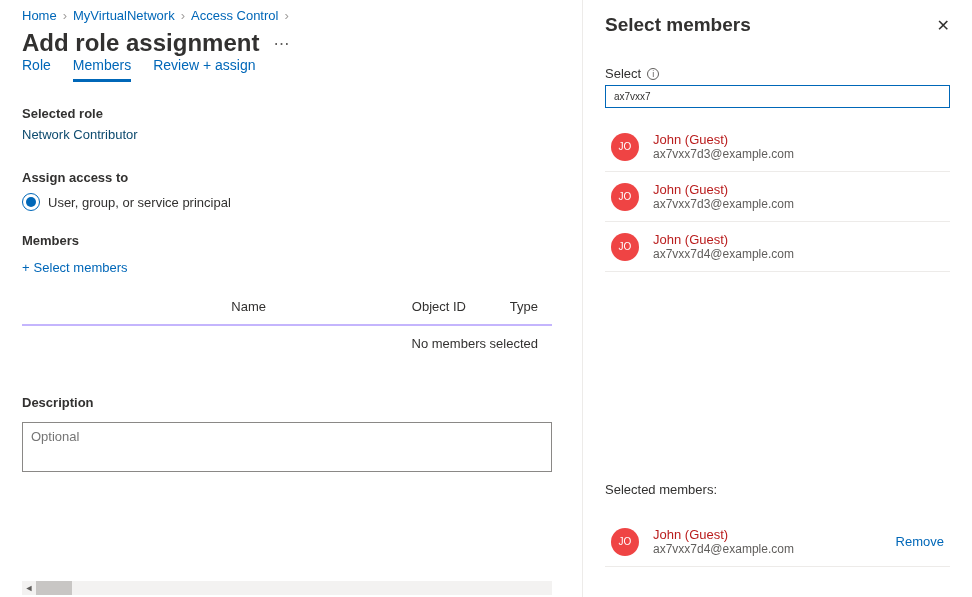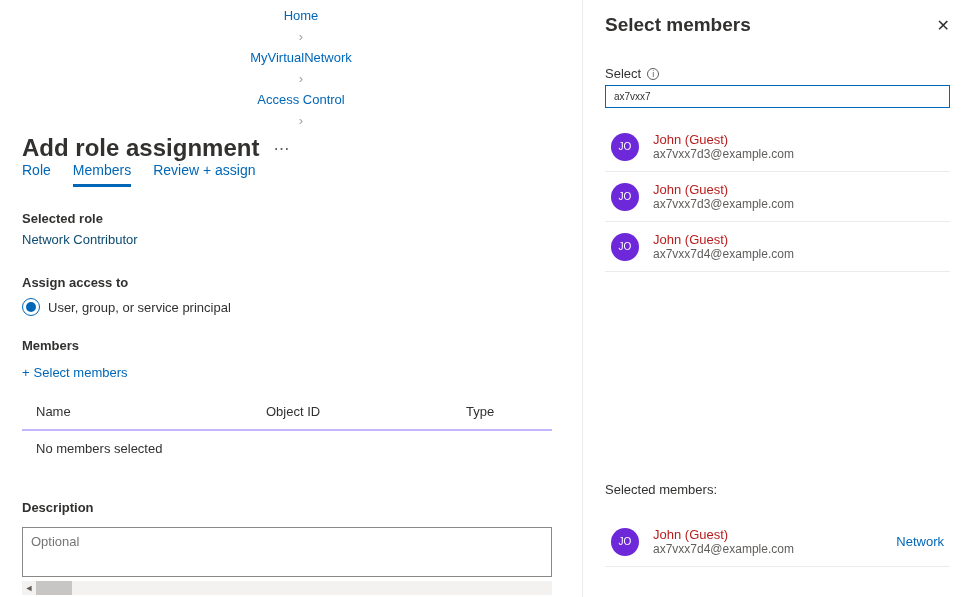--- a/index.html
+++ b/index.html
@@ -1,19 +1,19 @@
 <!DOCTYPE html>
 <html><head>
   <meta charset="utf-8">
   <style>
     * { box-sizing: border-box; margin: 0; padding: 0; }
     body { font-family: 'Segoe UI', Tahoma, sans-serif; font-size: 13px; color: #323130; background: #fff; width: 972px; height: 597px; overflow: hidden; position: relative; }
 
     .main-area { padding: 8px 0 0 22px; width: 580px; }
-    .breadcrumb { display: flex; align-items: center; gap: 6px; font-size: 13px; color: #605e5c; margin-bottom: 6px; flex-direction: column; }
+    .breadcrumb { display: flex; align-items: center; gap: 6px; font-size: 13px; color: #605e5c; margin-bottom: 6px; }
     .breadcrumb .bc-link { color: #0067b8; cursor: pointer; }
     .breadcrumb .chev { color: #a19f9d; }
     h1.page-title { font-size: 24px; font-weight: 600; color: #323130; display: inline-block; }
     .title-row { display: flex; align-items: center; gap: 14px; }
     .ellipsis { color: #605e5c; font-size: 16px; cursor: pointer; }
 
     .tabs { display: flex; gap: 22px; border-bottom: none; margin-bottom: 24px; }
     .tab { font-size: 14px; color: #0067b8; cursor: pointer; padding-bottom: 6px; }
     .tab.active { border-bottom: 3px solid #0067b8; font-weight: 400; }
 
@@ -22,21 +22,21 @@
 
     .radio-group { margin-bottom: 22px; }
     .radio-row { display: flex; align-items: center; gap: 8px; margin-top: 8px; }
     .radio-outer { width: 18px; height: 18px; border: 1px solid #323130; border-radius: 50%; display: flex; align-items: center; justify-content: center; cursor: pointer; }
     .radio-outer.selected { border-color: #0067b8; }
     .radio-inner { width: 10px; height: 10px; background: #0067b8; border-radius: 50%; }
     .radio-label { font-size: 13px; color: #323130; }
 
     .link-action { color: #0067b8; font-size: 13px; cursor: pointer; display: inline-flex; align-items: center; gap: 4px; margin-top: 6px; margin-bottom: 14px; }
 
-    .members-table { width: 530px; border-top: none; }
+    .members-table { width: 530px; border-top: none; text-align: right; }
     .members-header { display: flex; padding: 10px 14px; font-size: 13px; color: #323130; }
     .col-name { flex: 0 0 230px; }
     .col-obj { flex: 0 0 200px; }
     .col-type { flex: 1; }
     .members-empty { padding: 10px 14px; border-top: 2px solid #c4b5fd; color: #323130; font-size: 13px; }
 
     .desc-section { margin-top: 34px; }
     .desc-box { width: 530px; height: 50px; border: 1px solid #8a8886; padding: 6px 8px; font-size: 13px; color: #a19f9d; margin-top: 6px; resize: none; font-family: inherit; }
 
     .hscroll { position: absolute; bottom: 2px; left: 22px; width: 530px; height: 14px; background: #f3f2f1; display: flex; align-items: center; }
@@ -49,21 +49,21 @@
     .panel-title { font-size: 19px; font-weight: 600; }
     .close-x { font-size: 16px; cursor: pointer; color: #323130; }
 
     .select-label { font-size: 13px; color: #323130; display: flex; align-items: center; gap: 6px; margin-bottom: 4px; }
     .info-ico { width: 12px; height: 12px; border: 1px solid #605e5c; border-radius: 50%; display: inline-flex; align-items: center; justify-content: center; font-size: 9px; color: #605e5c; }
     .search-inp { width: 100%; border: 1px solid #0067b8; padding: 5px 8px; font-size: 10px; color: #323130; outline: none; margin-bottom: 14px; }
 
     .result-list { border-bottom: 1px solid #edebe9; }
     .result-item { display: flex; align-items: center; gap: 14px; padding: 10px 6px; border-top: 1px solid #edebe9; cursor: pointer; }
     .result-item:first-child { border-top: none; }
-    .avatar { width: 28px; height: 28px; border-radius: 50%; background: #6d28d9; color: #fff; display: flex; align-items: center; justify-content: center; font-size: 10px; }
+    .avatar { width: 28px; height: 28px; border-radius: 50%; background: #ef4444; color: #fff; display: flex; align-items: center; justify-content: center; font-size: 10px; }
     .result-text .nm { font-size: 13px; color: #b91c1c; }
     .result-text .em { font-size: 12px; color: #605e5c; }
 
     .selected-section { margin-top: auto; margin-bottom: 16px; }
     .sel-label { font-size: 13px; color: #323130; margin-bottom: 20px; }
     .sel-item { display: flex; align-items: center; gap: 14px; padding: 10px 6px; border-bottom: 1px solid #edebe9; }
     .sel-item .sel-main { flex: 1; }
     .remove-link { color: #0067b8; font-size: 13px; cursor: pointer; }
   </style>
 </head>
@@ -166,16 +166,16 @@
   </div>
 
   <div class="selected-section">
     <div class="sel-label">Selected members:</div>
     <div class="sel-item">
       <div class="avatar">JO</div>
       <div class="result-text sel-main">
         <div class="nm">John (Guest)</div>
         <div class="em">ax7vxx7d4@example.com</div>
       </div>
-      <div class="remove-link">Network</div>
+      <div class="remove-link">Remove</div>
     </div>
   </div>
 </div>
 
 </body></html>

